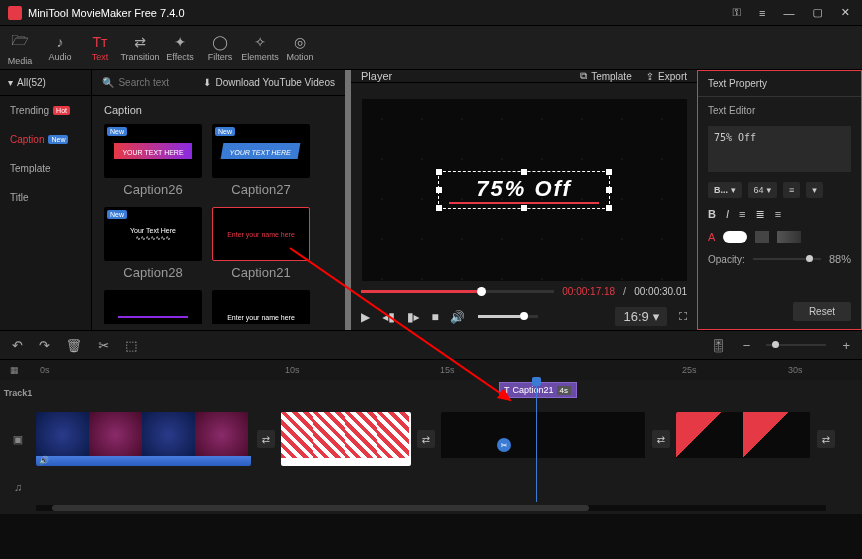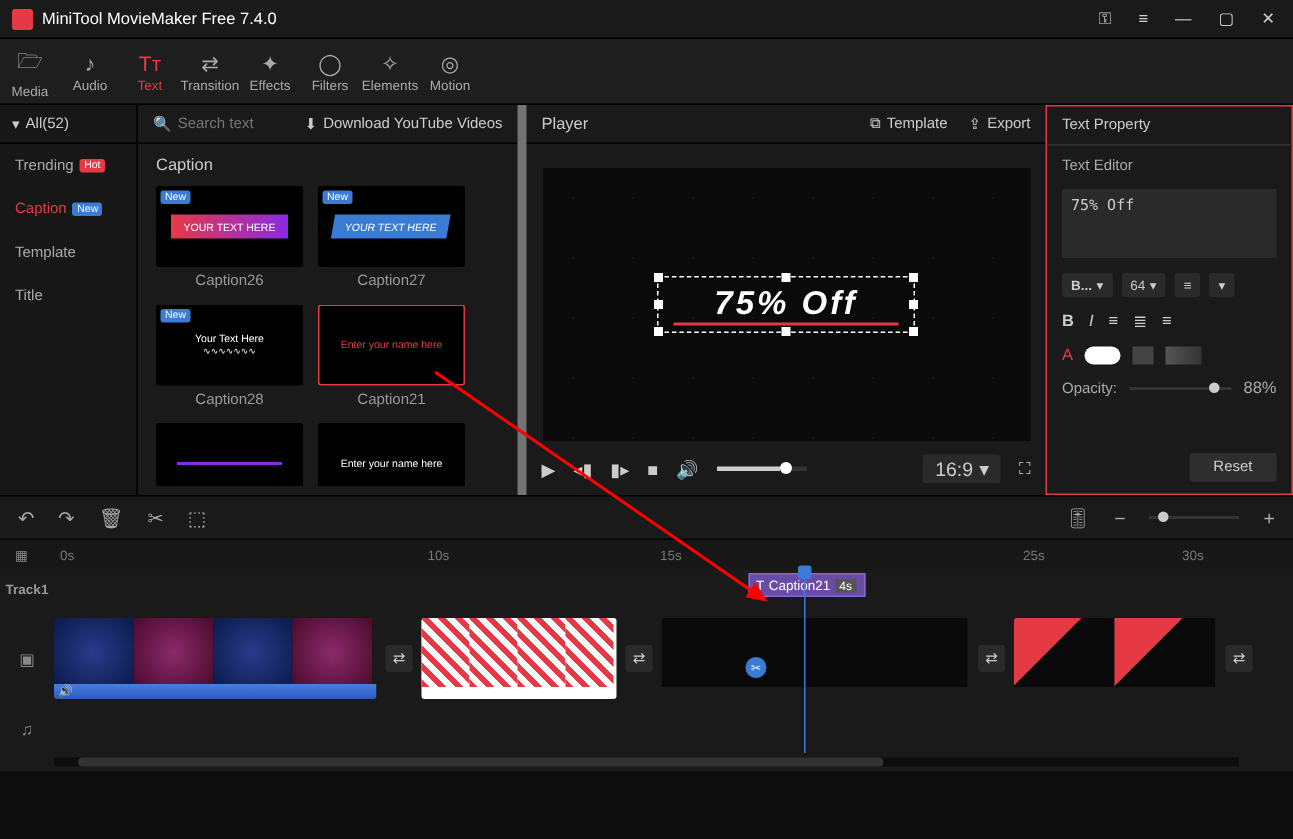--- a/index.html
+++ b/index.html
@@ -30,21 +30,21 @@
 
 .gallery { flex: 1; display: flex; flex-direction: column; }
 .gallery-head { height: 26px; display: flex; align-items: center; padding: 0 10px; border-bottom: 1px solid #000; }
 .search-box { flex: 1; display: flex; align-items: center; gap: 4px; color: #777; font-size: 10px; }
 .dl-link { display: flex; align-items: center; gap: 4px; color: #ccc; font-size: 10px; cursor: pointer; }
 .gallery-title { padding: 8px 12px; color: #ccc; font-size: 11px; }
 .grid { display: flex; flex-wrap: wrap; gap: 10px; padding: 0 12px; overflow-y: auto; height: 200px; }
 .thumb-wrap { width: 98px; display: flex; flex-direction: column; align-items: center; gap: 4px; }
 .thumb { width: 98px; height: 54px; background: #000; border-radius: 2px; position: relative; display: flex; align-items: center; justify-content: center; overflow: hidden; }
 .thumb.selected { border: 1px solid #e63946; }
-.thumb-label { font-size: 10px; color: #999; }
+.thumb-label { font-size: 13px; color: #999; }
 .thumb-badge { position: absolute; top: 3px; left: 3px; }
 .thumb-text { font-size: 7px; color: #fff; }
 
 .player { flex: 1; background: #1a1a1a; display: flex; flex-direction: column; border-left: 6px solid #737373; }
 .player-head { height: 26px; display: flex; align-items: center; padding: 0 10px; border-bottom: 1px solid #000; }
 .player-head .ph-title { flex: 1; color: #ccc; }
 .player-head .ph-btn { display: flex; align-items: center; gap: 4px; color: #ccc; margin-left: 14px; cursor: pointer; font-size: 10px; }
 .preview { flex: 1; padding: 16px 8px 0 8px; display: flex; justify-content: center; }
 .preview-canvas { width: 325px; height: 182px; background: #0a0a0a; position: relative; display: flex; align-items: center; justify-content: center; overflow: hidden; }
 .preview-canvas::before { content: ""; position: absolute; inset: 0; background-image: radial-gradient(circle, #333 1px, transparent 1px); background-size: 40px 40px; opacity: 0.3; }
@@ -297,20 +297,29 @@
             <div class="handle h-t"></div>
             <div class="handle h-tr"></div>
           <div class="handle h-l"></div>
             <div class="handle h-r"></div>
           <div class="handle h-bl"></div>
             <div class="handle h-b"></div>
             <div class="handle h-br"></div>
         </div>
       </div>
     </div>
+    <div class="seek-row">
+      <div class="seek-bar">
+          <div class="seek-fill"></div>
+          <div class="seek-knob"></div>
+        </div>
+      <span class="time-cur">00:00:17.18</span>
+      <span>/</span>
+      <span class="time-dur">00:00:30.01</span>
+    </div>
     <div class="controls">
       <span class="ctrl">▶</span>
       <span class="ctrl">◂▮</span>
       <span class="ctrl">▮▸</span>
       <span class="ctrl">■</span>
       <span class="ctrl">🔊</span>
       <div class="vol-bar">
           <div class="vol-fill"></div>
           <div class="vol-knob"></div>
         </div>

